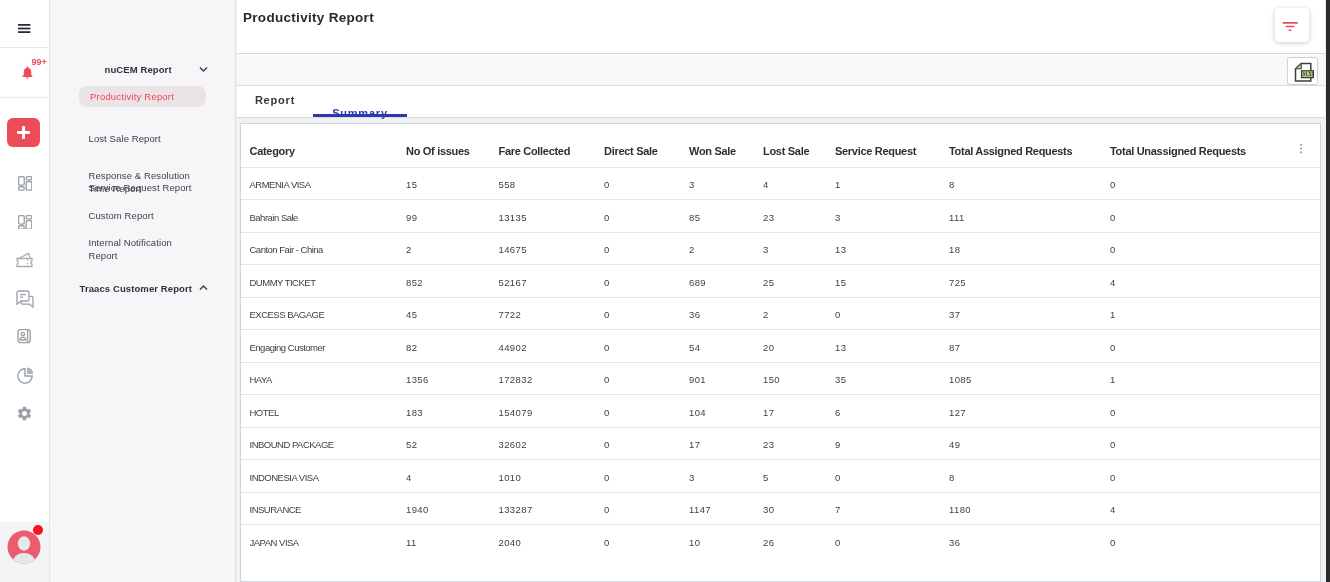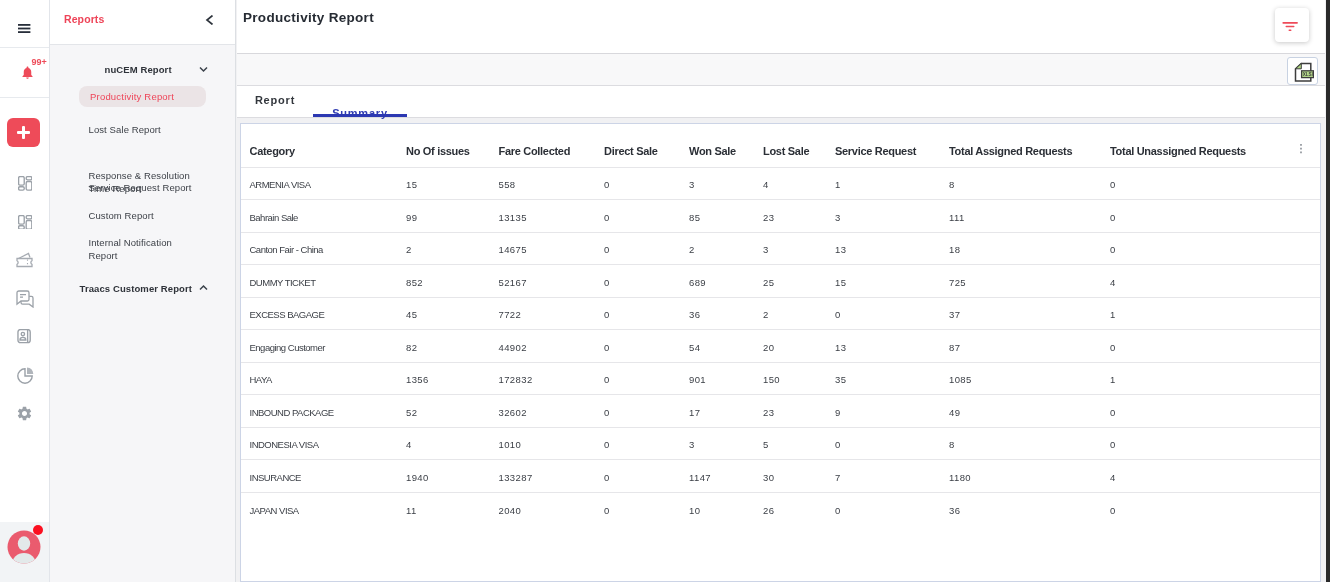--- a/index.html
+++ b/index.html
@@ -129,32 +129,26 @@
       <g clip-path="url(#avc)" fill="#e3e9ea">
         <ellipse cx="17" cy="13.5" rx="6.2" ry="7.2"></ellipse>
         <path d="M5 34 a12 11 0 0 1 24 0 z"></path>
       </g>
     </svg>
   </div>
   <div style="position:absolute; left:33px; top:525px; width:10px; height:10px; border-radius:50%; background:#fb1020;"></div>
 </div>
 
 <div class="abs" id="sb2">
-  <div id="sb2head">
-    <span class="ttl">Reports</span>
-    <svg style="position:absolute;left:154px;top:15px" width="10" height="10" viewBox="0 0 10 10">
-        <path d="M8.5 0.5 L3 5 L8.5 9.5" stroke="#2e343c" stroke-width="1.7" fill="none"></path>
-      </svg>
-  </div>
   <div class="navitem" style="left:29.5px; top:63.5px; font-weight:bold; color:#2e3239;margin-left:25px;">nuCEM Report</div>
   <svg style="position:absolute;left:149px;top:66px" width="9" height="7" viewBox="0 0 9 7">
       <path d="M1 1.5 L4.5 5 L8 1.5" stroke="#3c424b" stroke-width="1.5" fill="none"></path>
     </svg>
   <div id="pill">Productivity Report</div>
-  <div class="navitem" style="left:38.5px; top:124px;text-align:right;">Lost Sale Report</div>
+  <div class="navitem" style="left:38.5px; top:133px;text-align:right;">Lost Sale Report</div>
   <div class="navitem" style="left:38.5px; top:143px;margin-top:39px;">Service Request Report</div>
   <div class="navitem" style="left:38.5px; top:168.5px; line-height:13.5px;">Response &amp; Resolution<br>Time Report</div>
   <div class="navitem" style="left:38.5px; top:210px;">Custom Report</div>
   <div class="navitem" style="left:38.5px; top:235.5px; line-height:13.5px;">Internal Notification<br>Report</div>
   <div class="navitem" style="left:29.5px; top:283px; font-weight:bold; color:#2e3239;">Traacs Customer Report</div>
   <svg style="position:absolute;left:149px;top:284px" width="9" height="7" viewBox="0 0 9 7">
       <path d="M1 5.5 L4.5 2 L8 5.5" stroke="#3c424b" stroke-width="1.5" fill="none"></path>
     </svg>
 </div>
 
@@ -285,20 +279,31 @@
             <td>1356</td>
             <td>172832</td>
             <td>0</td>
             <td>901</td>
             <td>150</td>
             <td>35</td>
             <td>1085</td>
             <td>1</td>
           </tr>
           <tr>
+            <td class="pad">HOTEL</td>
+            <td>183</td>
+            <td>154079</td>
+            <td>0</td>
+            <td>104</td>
+            <td>17</td>
+            <td>6</td>
+            <td>127</td>
+            <td>0</td>
+          </tr>
+          <tr>
             <td class="pad">INBOUND PACKAGE</td>
             <td>52</td>
             <td>32602</td>
             <td>0</td>
             <td>17</td>
             <td>23</td>
             <td>9</td>
             <td>49</td>
             <td>0</td>
           </tr>

